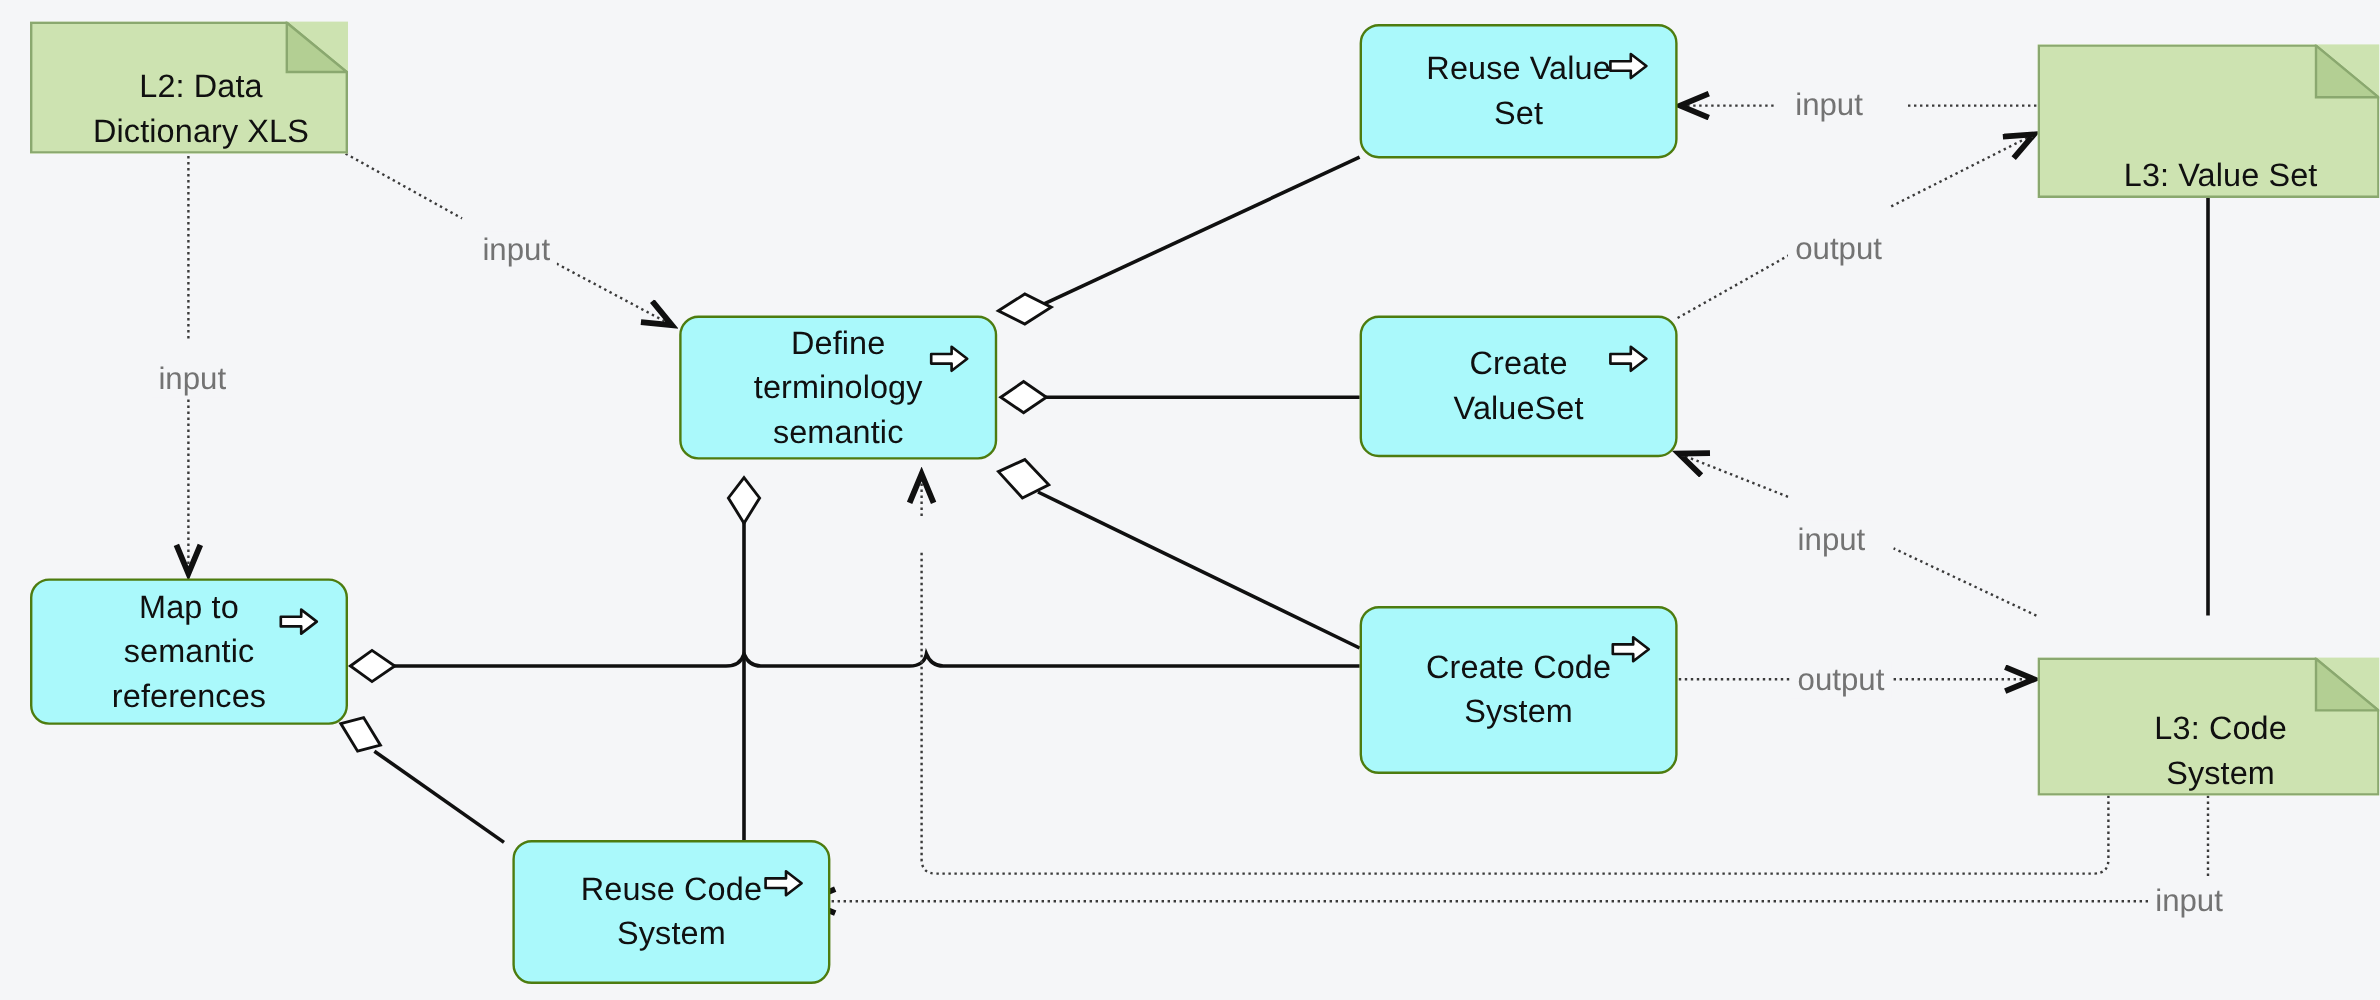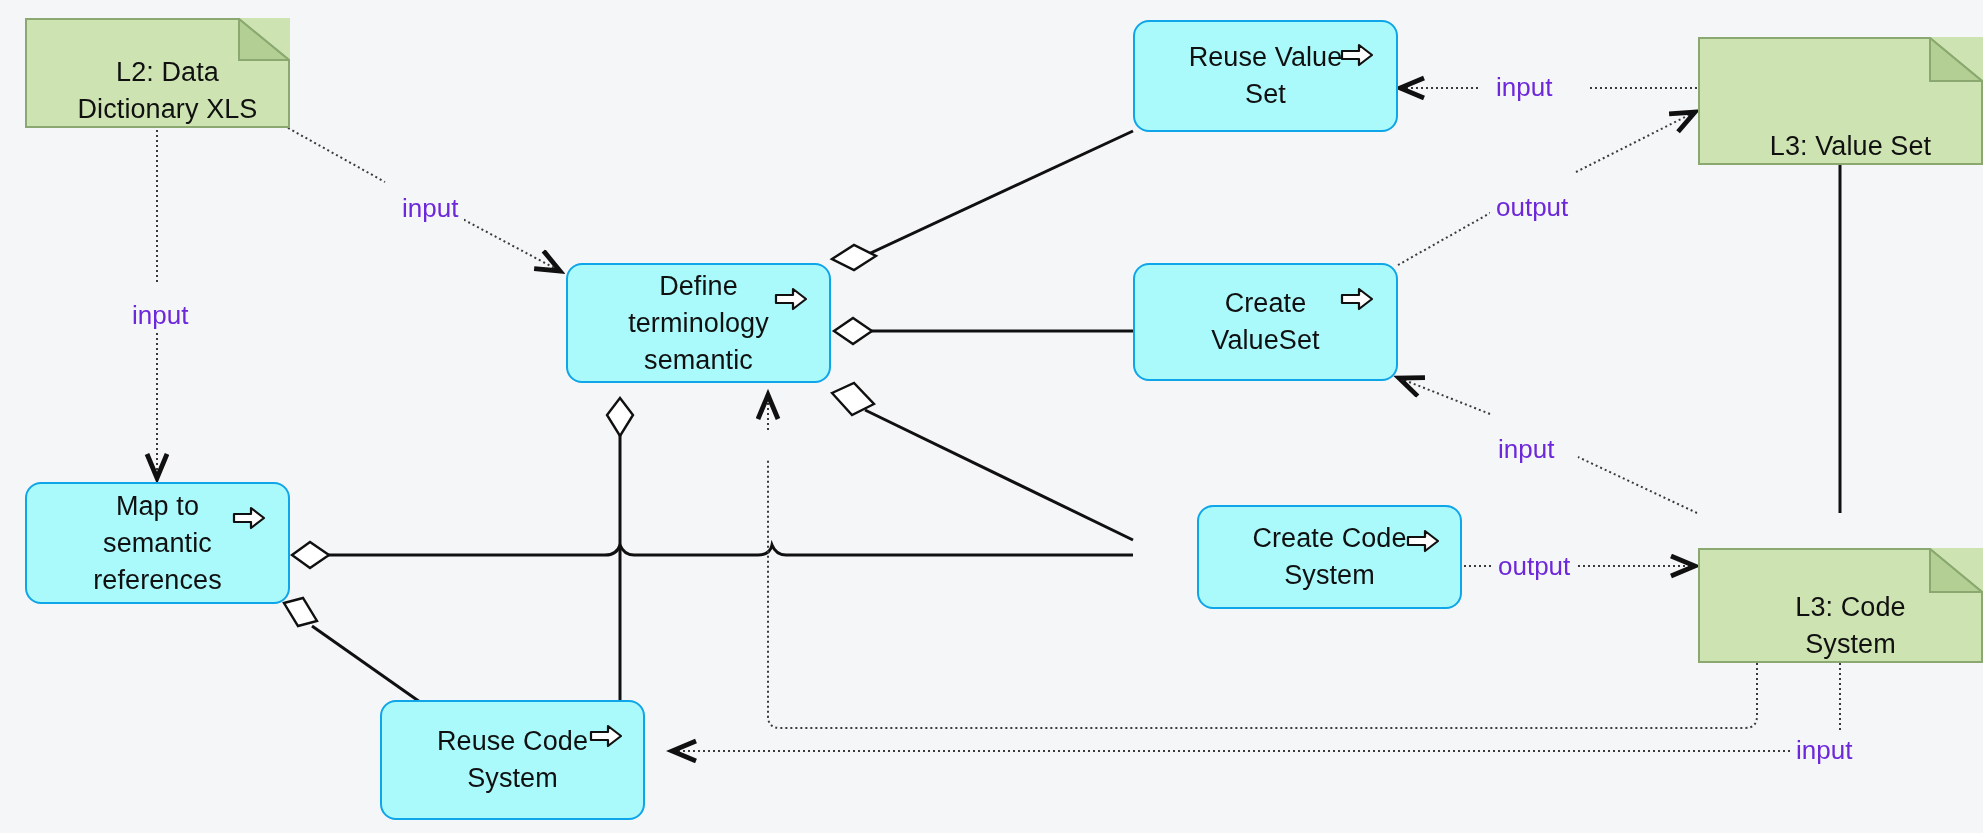--- a/index.html
+++ b/index.html
@@ -19,40 +19,40 @@
     justify-content:center;
     text-align:center;
     color:#101010;
     font-size:27px;
     line-height:37px;
     letter-spacing:.1px;
   }
   .node .lbl{ padding:0 8px; white-space:pre-line; }
   .act{
     background:#aaf9fb;
-    border:2px solid #0ea5e9;
+    border:2px solid #4d7c0f;
     border-radius:16px;
   }
   .doc{
     background:#cde3b1;
     border:2px solid #8aa86f;
     border:none;
   }
   .doc-svg{position:absolute;left:0;top:0;width:100%;height:100%;}
   .doc .lbl{position:relative;z-index:2;}
   .doc{align-items:flex-end;padding-left:20px;}
   .doc .lbl{padding-top:16px;}
   .arrow-icon{
     position:absolute;
     width:34px;height:24px;
   }
   .edge-label{
     position:absolute;
     font-size:26px;
-    color:#6d28d9;
+    color:#737373;
     background:#f5f6f8;
     padding:0 6px;
     white-space:nowrap;
   }
 </style>
 </head>
 <body>
 
 <div id="stage">
 
@@ -185,38 +185,38 @@
   </div>
 
   <div class="node act" style="left:1133px;top:263px;width:265px;height:118px;">
     <span class="lbl">Create
 ValueSet</span>
     <svg class="arrow-icon" style="left:205px;top:22px;" viewBox="0 0 34 24">
       <path d="M2,8 L19,8 L19,2 L32,12 L19,22 L19,16 L2,16 Z" fill="#ffffff" stroke="#101010" stroke-width="2.2" stroke-linejoin="round"></path>
     </svg>
   </div>
 
-  <div class="node act" style="left:1197px;top:505px;width:265px;height:104px;">
+  <div class="node act" style="left:1133px;top:505px;width:265px;height:140px;">
     <span class="lbl">Create Code
 System</span>
     <svg class="arrow-icon" style="left:207px;top:22px;" viewBox="0 0 34 24">
       <path d="M2,8 L19,8 L19,2 L32,12 L19,22 L19,16 L2,16 Z" fill="#ffffff" stroke="#101010" stroke-width="2.2" stroke-linejoin="round"></path>
     </svg>
   </div>
 
   <div class="node doc" style="left:1698px;top:513px;width:285px;height:115px;margin-top:35px;">
     <svg class="doc-svg" viewBox="0 0 285 115" preserveAspectRatio="none">
       <path d="M1,1 L232,1 L284,44 L284,114 L1,114 Z" fill="#cde3b1" stroke="#8aa86f" stroke-width="2"></path>
       <path d="M232,1 L284,44 L232,44 Z" fill="#b3cf93" stroke="#8aa86f" stroke-width="2"></path>
     </svg>
     <span class="lbl">L3: Code
 System</span>
   </div>
 
-  <div class="node act" style="left:380px;top:700px;width:265px;height:120px;">
+  <div class="node act" style="left:427px;top:700px;width:265px;height:120px;">
     <span class="lbl">Reuse Code
 System</span>
     <svg class="arrow-icon" style="left:207px;top:22px;" viewBox="0 0 34 24">
       <path d="M2,8 L19,8 L19,2 L32,12 L19,22 L19,16 L2,16 Z" fill="#ffffff" stroke="#101010" stroke-width="2.2" stroke-linejoin="round"></path>
     </svg>
   </div>
 
   <div class="edge-label" style="left:396px;top:193px;">input</div>
   <div class="edge-label" style="left:126px;top:300px;">input</div>
   <div class="edge-label" style="left:1490px;top:72px;">input</div>

